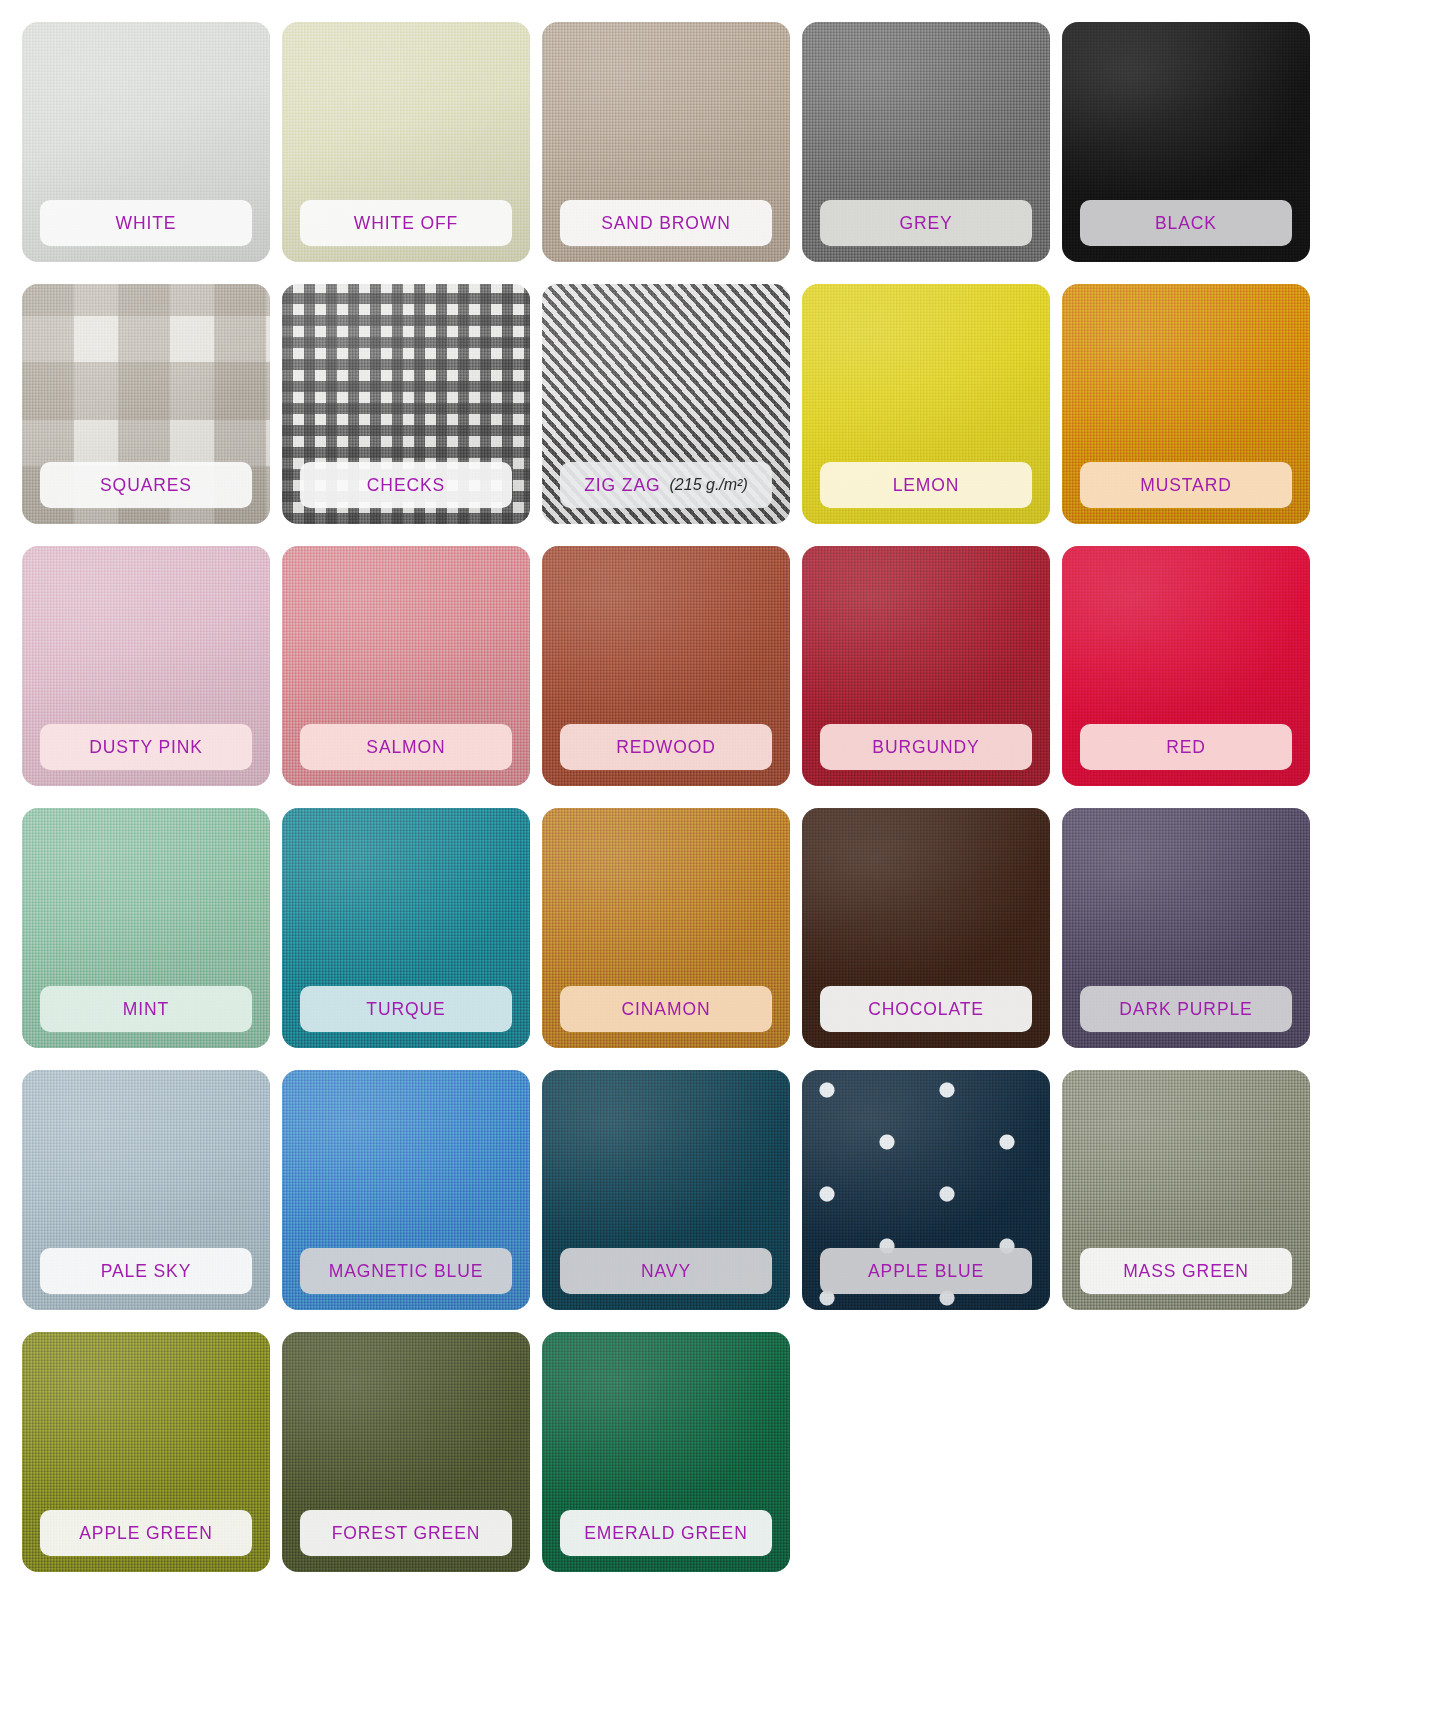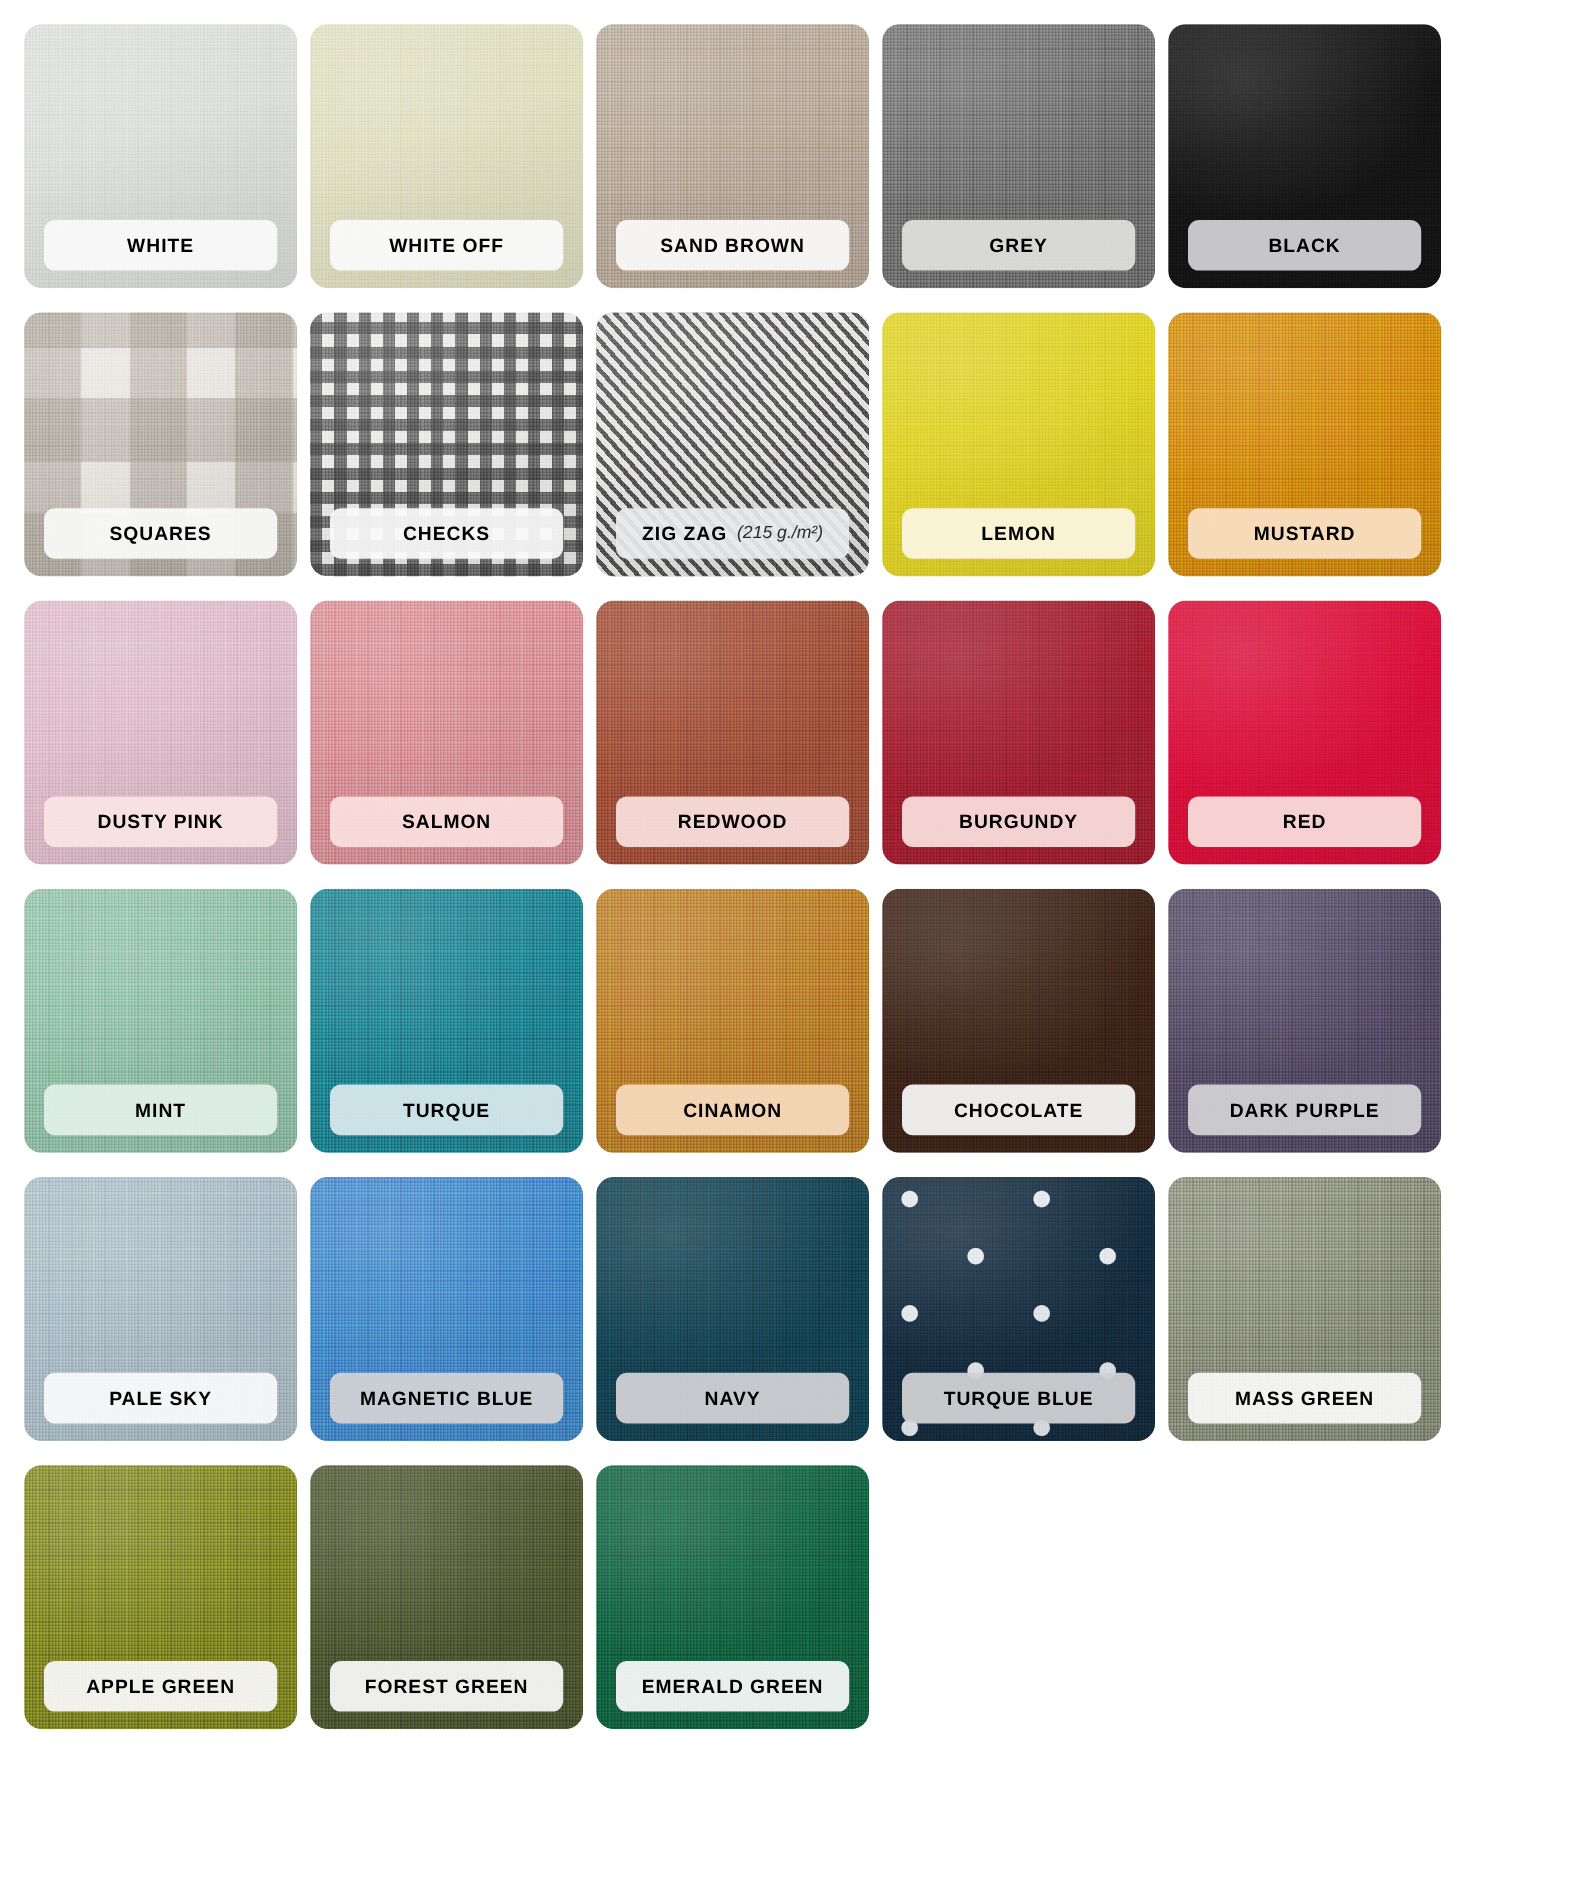--- a/index.html
+++ b/index.html
@@ -140,24 +140,23 @@
     background: rgba(252,252,252,0.90);
     display: flex;
     align-items: center;
     justify-content: center;
     gap: 9px;
     padding: 0 8px;
   }
   .label-text {
     font-size: 17.5px;
     letter-spacing: 0.9px;
-    color: #000000;
+    color: #a21caf;
     font-family: "Liberation Sans", sans-serif;
     white-space: nowrap;
-    font-weight: bold;
   }
   .label-weight {
     font-size: 16px;
     font-style: italic;
     color: #2a2a2a;
     white-space: nowrap;
   }
 
   
   .pill-cream  { background: rgba(252,246,226,0.93); }
@@ -363,21 +362,21 @@
       <div class="label-pill pill-lgrey">
         <span class="label-text">NAVY</span>
       </div>
     </div>
     <div class="swatch pat-dotted">
       <div class="base" style="background: rgb(19, 42, 60);"></div>
       <div class="pattern"></div>
       <div class="weave"></div>
       <div class="shade"></div>
       <div class="label-pill pill-lgrey">
-        <span class="label-text">TURQUE BLUE</span>
+        <span class="label-text">APPLE BLUE</span>
       </div>
     </div>
     <div class="swatch">
       <div class="base" style="background: rgb(134, 138, 119);"></div>
       <div class="weave"></div>
       <div class="shade"></div>
       <div class="label-pill pill-white">
         <span class="label-text">MASS GREEN</span>
       </div>
     </div>

